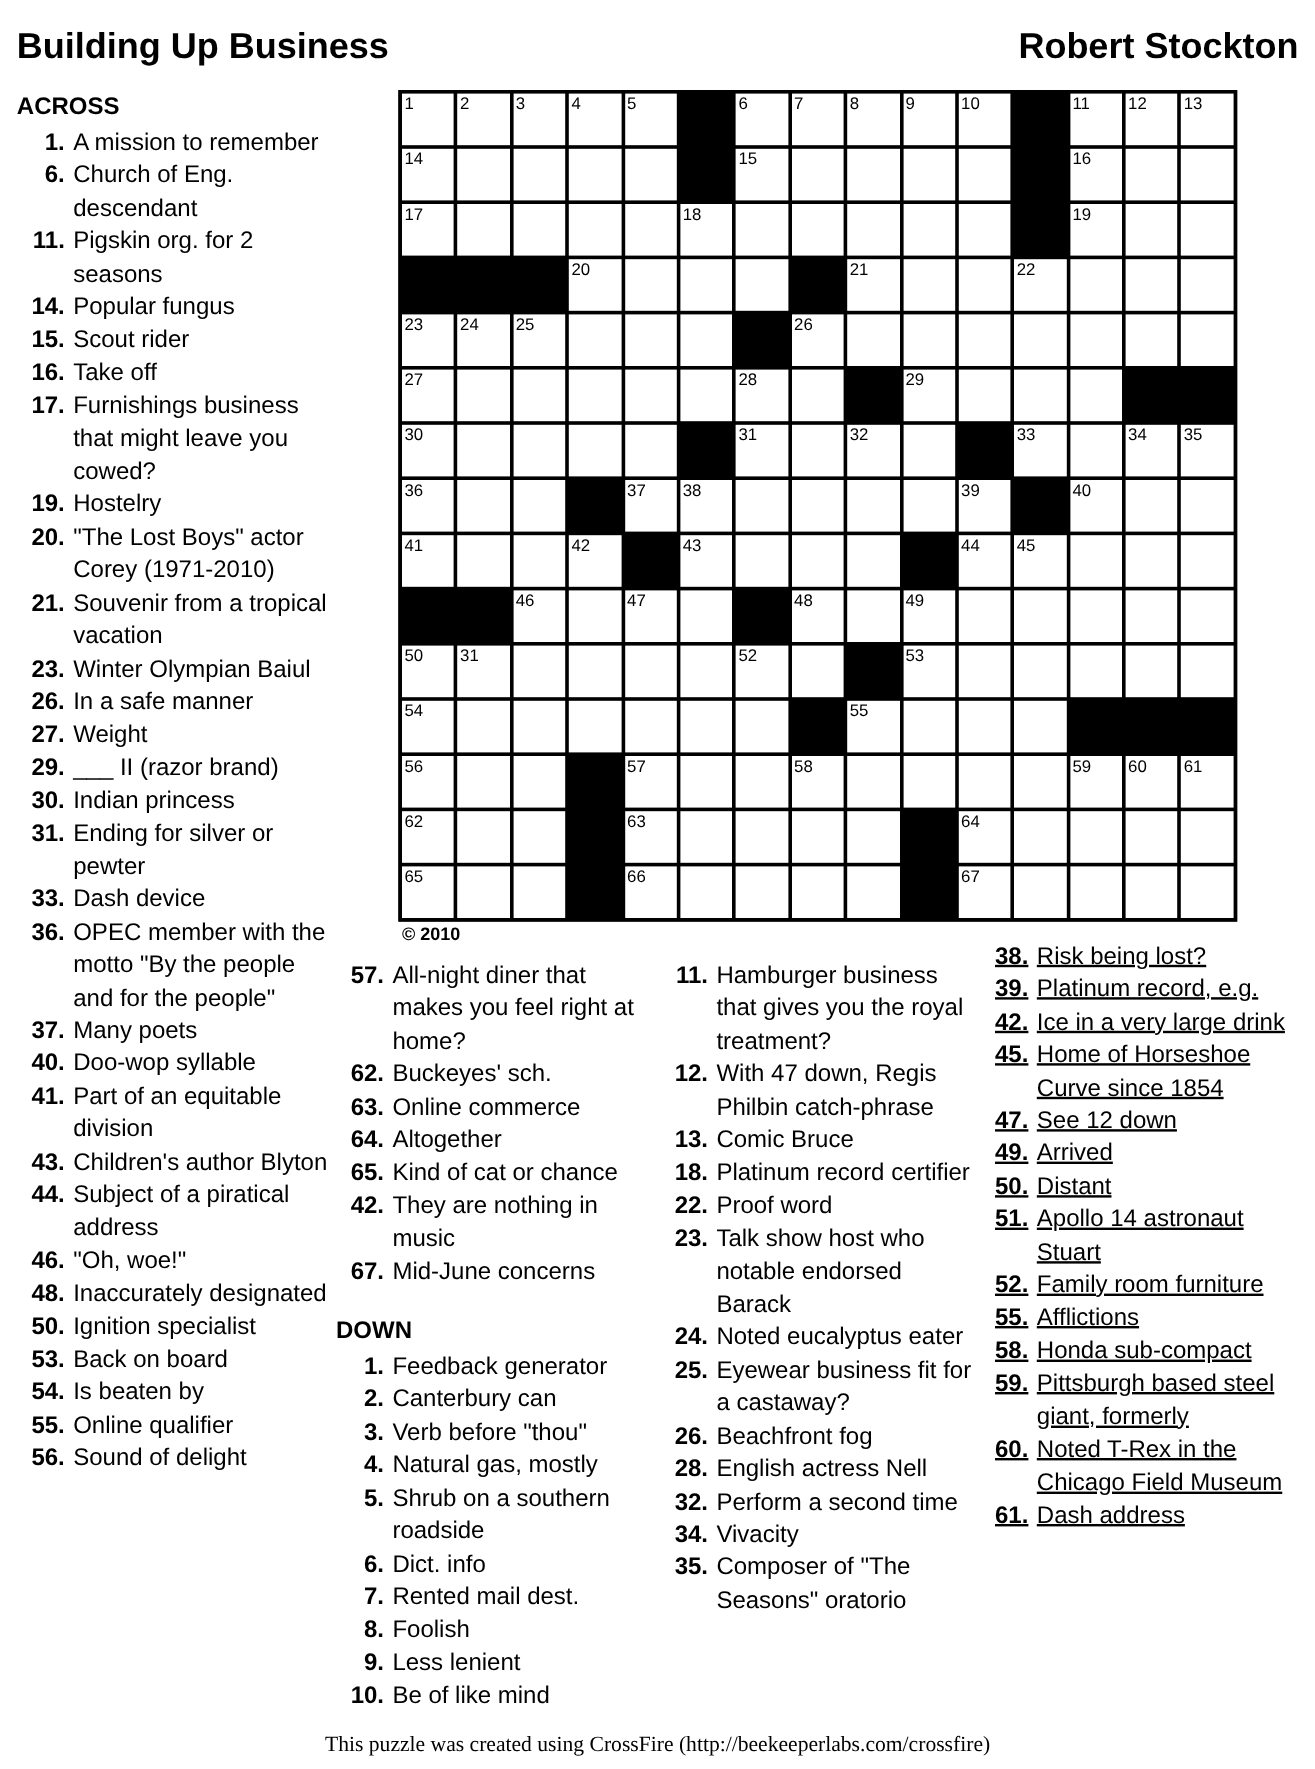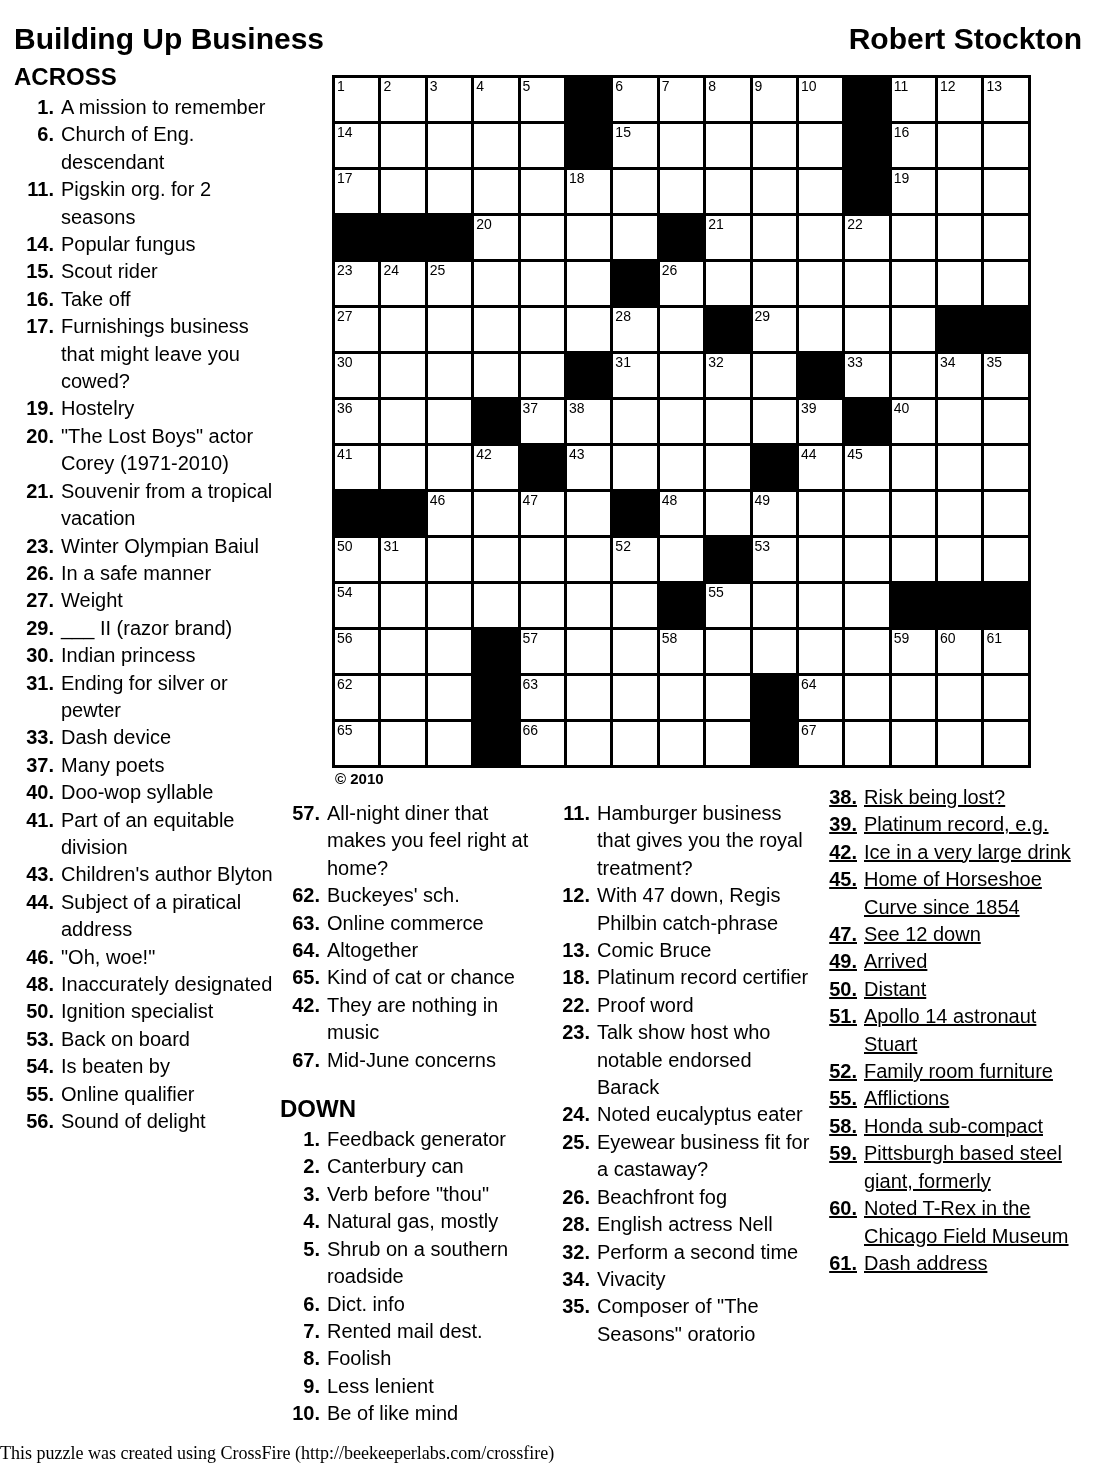--- a/index.html
+++ b/index.html
@@ -11,21 +11,21 @@
   }
   .title   { position:absolute; left:14px; top:22px; font-size:30px; font-weight:bold; white-space:nowrap;text-align:center; }
   .author  { position:absolute; right:14px; top:22px; font-size:30px; font-weight:bold; white-space:nowrap; }
 
   
   .clue-col { position:absolute; font-size:20px; line-height:27.4px; }
   #across-col { left:12px;  top:62px;  width:271px; }
   #col1       { left:278px; top:800px; width:265px; }
   #col2       { left:548px; top:800px; width:265px; }
   #col3       { left:815px; top:784px; width:272px;text-decoration:underline; }
-  .list-header { font-size:24px; font-weight:bold; line-height:30px; margin:0 0 2px 2px; }
+  .list-header { font-size:20px; font-weight:bold; line-height:30px; margin:12px 0 2px 2px; }
   #col1 .list-header { margin-top:20px; }
   .clue { display:flex; align-items:flex-start; }
   .cn { flex:none; width:42px; text-align:right; font-weight:bold; }
   .ct { flex:1 1 auto; padding-left:7px; }
 
   
   #grid-wrap { position:absolute; left:332px; top:75px; }
   .grid {
     display:grid;
     grid-template-columns:repeat(15, 43.4px);
@@ -36,21 +36,21 @@
     width:max-content;
   }
   .cell { background:#ffffff; position:relative; }
   .cell.black { background:#000000; }
   .cnum { position:absolute; top:1px; left:2px; font-size:14px; line-height:15px; font-weight:normal; }
 
   .copyright { position:absolute; left:335px; top:770px; font-size:15px; font-weight:bold; }
 
   .footer {
     position:absolute; left:0; top:1443px; width:100%;
-    text-align:left;
+    text-align:center;
     font-family:"Liberation Serif", serif;
     font-size:18px;
   }
 </style>
 </head>
 <body>
 
 <div class="title">Building Up Business</div>
 <div class="author">Robert Stockton</div>
 
@@ -119,20 +119,24 @@
       </div>
       <div class="clue">
         <span class="cn">31.</span>
         <span class="ct">Ending for silver or pewter</span>
       </div>
       <div class="clue">
         <span class="cn">33.</span>
         <span class="ct">Dash device</span>
       </div>
       <div class="clue">
+        <span class="cn">36.</span>
+        <span class="ct">OPEC member with the motto "By the people and for the people"</span>
+      </div>
+      <div class="clue">
         <span class="cn">37.</span>
         <span class="ct">Many poets</span>
       </div>
       <div class="clue">
         <span class="cn">40.</span>
         <span class="ct">Doo-wop syllable</span>
       </div>
       <div class="clue">
         <span class="cn">41.</span>
         <span class="ct">Part of an equitable division</span>

